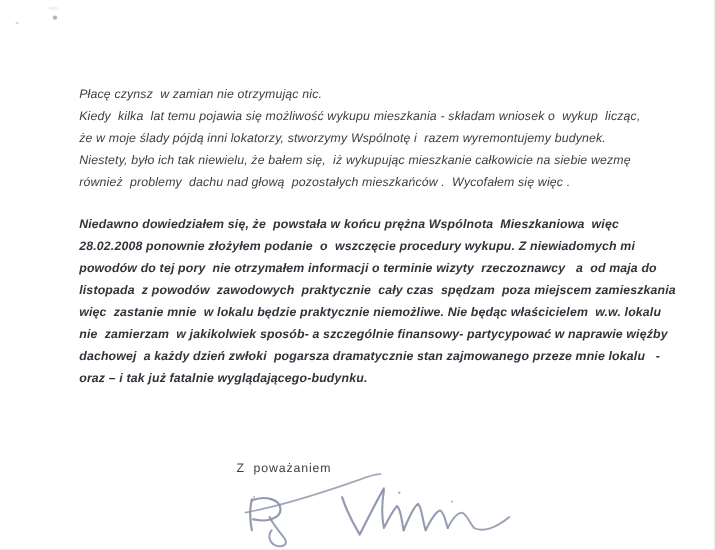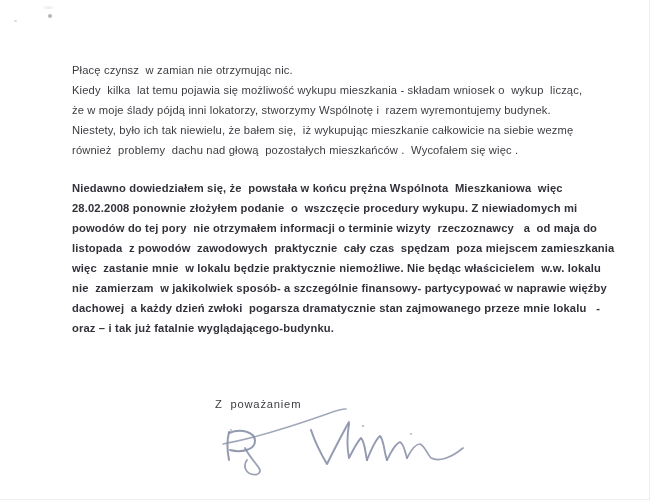--- a/index.html
+++ b/index.html
@@ -31,43 +31,44 @@
     border-radius: 50%;
     opacity: 0.75;
   }
   .speck.s1 { left: 14px;  top: 20px; width: 3px;  height: 2px; }
   .speck.s2 { left: 48px;  top: 14px; width: 4px;  height: 4px; background:#9b9ba3; }
   .speck.s3 { left: 44px;  top: 6px;  width: 9px;  height: 3px; opacity: 0.28; }
 
   #letter-body {
     position: absolute;
     left: 72px;
-    top: 60px;
+    top: 76px;
     width: 512px;
+    font-style: italic;
   }
 
   .para {
     margin: 0;
     color: #3c3c42;
     font-size: 11.2px;
     line-height: 20px;
     letter-spacing: 0.15px;
     white-space: pre;
   }
   .para .ln { display: block; }
 
   .para-regular { font-weight: 400; }
   .para-bold    { font-weight: 700; color: #32323a; }
 
   .para-gap { height: 18px; }
 
   #closing-block {
     position: absolute;
     left: 215px;
-    top: 398px;
+    top: 420px;
     width: 300px;
   }
   #closing-text {
     margin: 0;
     color: #3c3c42;
     font-size: 11.2px;
     letter-spacing: 0.8px;
     font-weight: 400;
     white-space: pre;
   }

